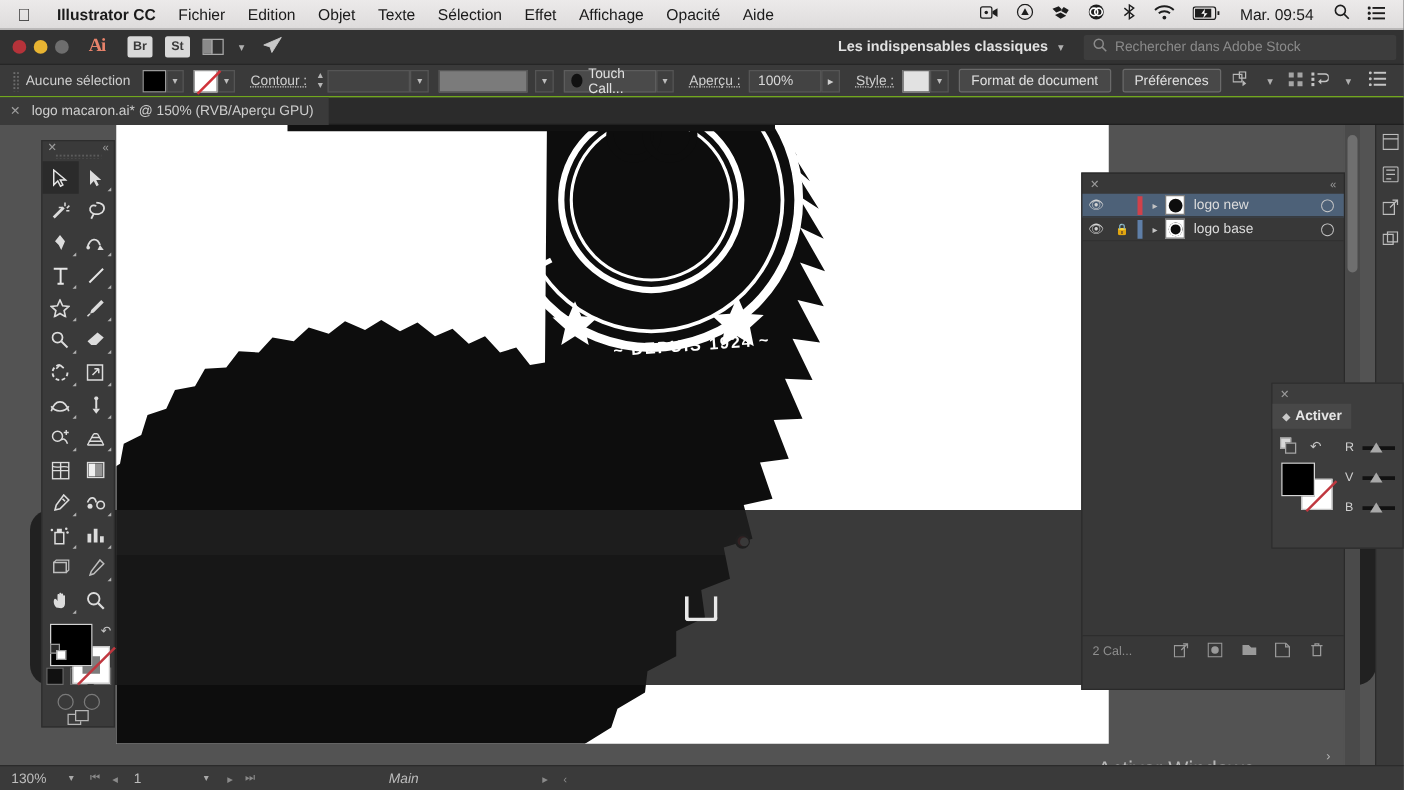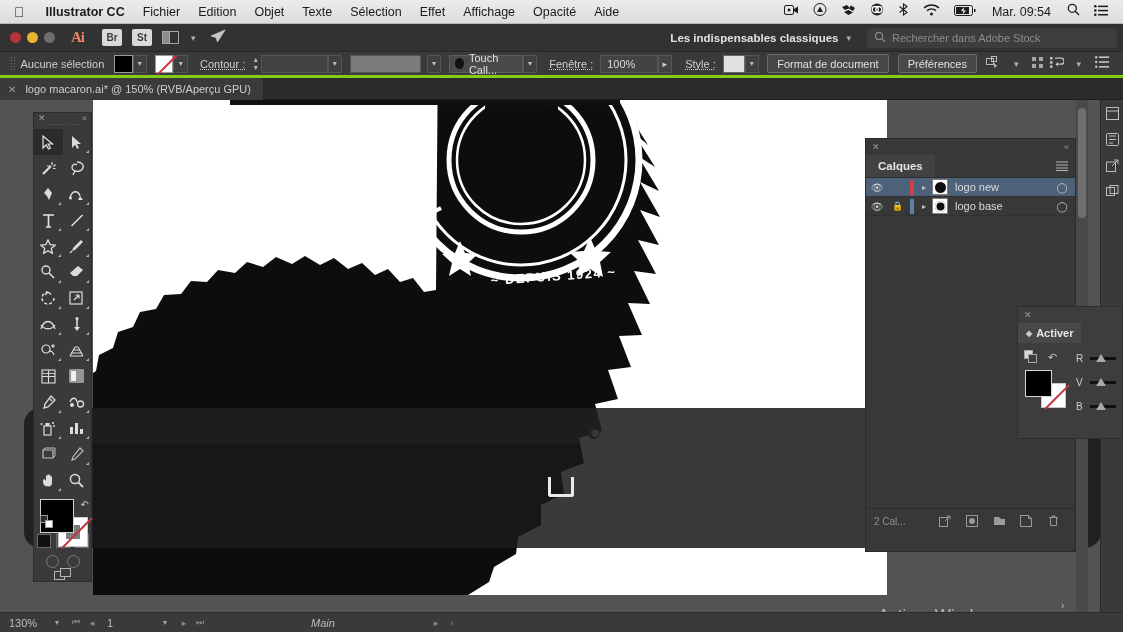--- a/index.html
+++ b/index.html
@@ -59,21 +59,21 @@
   .chev { font-size: 9px; color: #b0b0b0; margin-left: 8px; }
   .stock {
     margin-left: 16px; width: 250px; height: 20px; background: #3d3d3d;
     border-radius: 2px; display: flex; align-items: center; padding: 0 7px;
     font-size: 11px; color: #8b8b8b; gap: 6px; text-align: center;
   }
 
   
   .ctrlbar {
     position: absolute; left: 0; top: 52px; width: 1123px; height: 26px;
-    background: #3a3a3a; border-bottom: 3px solid #84cc16;
+    background: #3a3a3a; border-bottom: 1px solid #84cc16;
     display: flex; align-items: center; font-size: 11px; color: #cfcfcf;
     padding-left: 10px;
   }
   .grip { width: 5px; height: 16px; margin-right: 6px;
           background-image: radial-gradient(#6e6e6e 40%, transparent 41%);
           background-size: 3px 3px; }
   .ctrl-label { margin-right: 10px; white-space: nowrap; }
   .swatch-box { width: 20px; height: 18px; border: 1px solid #9a9a9a; background: #fff; }
   .swatch-box.fill { background: #000; }
   .mini-drop {
@@ -441,21 +441,21 @@
       </span>
     <span class="field grad-field"></span>
     <span class="mini-drop">▾</span>
     <span class="wide-box"></span>
     <span class="mini-drop">▾</span>
     <span class="brush-box">
       <span class="brush-dot"></span>
       <span>Touch Call...</span>
     </span>
     <span class="mini-drop">▾</span>
-    <span class="ul-label">Fenêtre :</span>
+    <span class="ul-label">Aperçu :</span>
     <span class="field opq-field">100%</span>
     <span class="arrowbtn">▸</span>
     <span class="ul-label">Style :</span>
     <span class="style-box"></span>
     <span class="mini-drop">▾</span>
     <span class="btn">Format de document</span>
     <span class="btn">Préférences</span>
     <span class="ic">
       <svg width="15" height="13" viewBox="0 0 15 13">
           <rect x="0.5" y="2.5" width="7" height="6" fill="none" stroke="#b8b8b8"></rect>
@@ -821,29 +821,20 @@
           <rect x="0.5" y="2.5" width="8" height="8" fill="none" stroke="#bdbdbd"></rect>
           <rect x="4" y="0.5" width="8" height="8" fill="none" stroke="#bdbdbd"></rect>
         </svg>
     </div>
   </div>
 
   <div class="layers">
     <div class="pnl-head">
       <span>✕</span>
       <span>«</span>
-    </div>
-    <div class="pnl-tabs">
-      <span class="pnl-tab">Calques</span>
-      <span class="fill"></span>
-      <span class="burger">
-        <svg width="12" height="10" viewBox="0 0 12 10">
-            <path d="M0 1 h12 M0 4 h12 M0 7 h12 M0 9.6 h12" stroke="#b5b5b5" stroke-width="1.2"></path>
-          </svg>
-      </span>
     </div>
 
     <div class="layer-row active">
       <span class="lr-eye">👁</span>
       <span class="lr-lock"></span>
       <span class="lr-bar red"></span>
       <span class="lr-arrow">▸</span>
       <span class="lr-thumb">
           <span class="blob"></span>
         </span>

